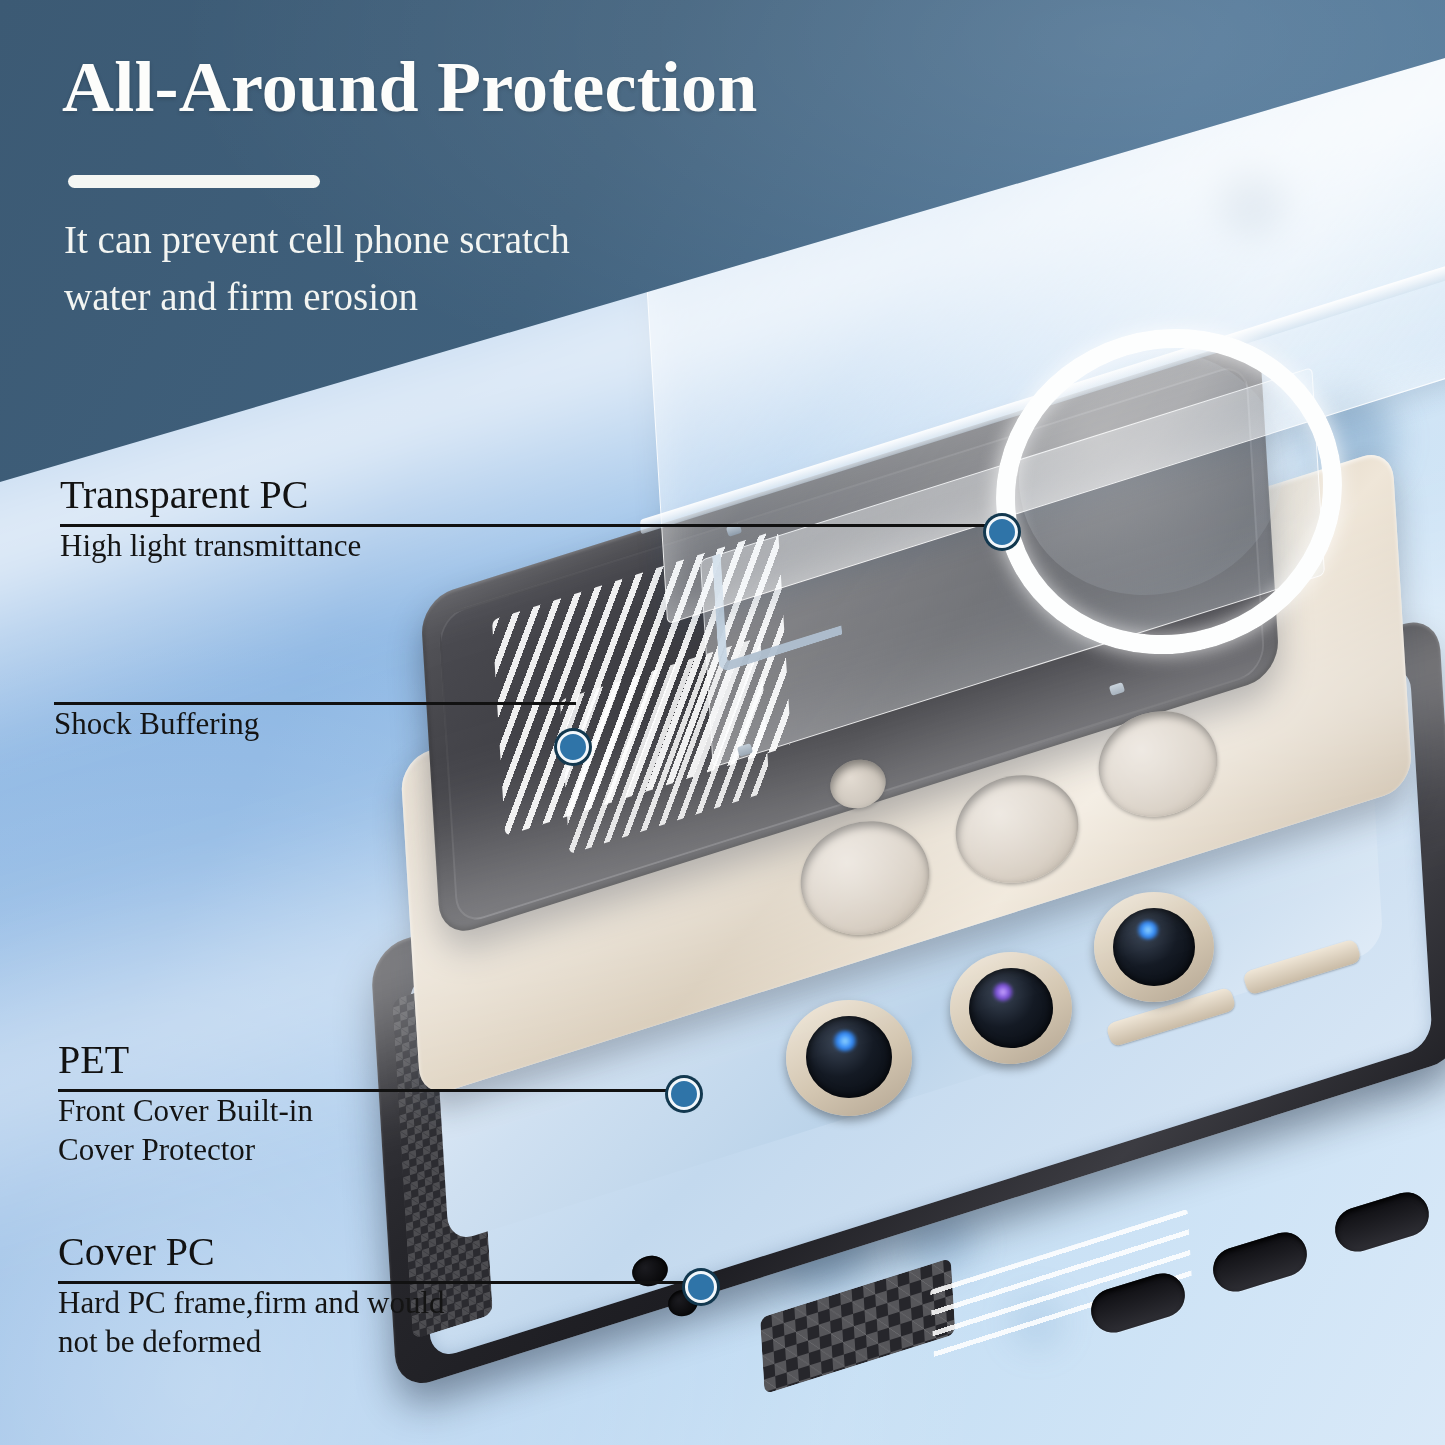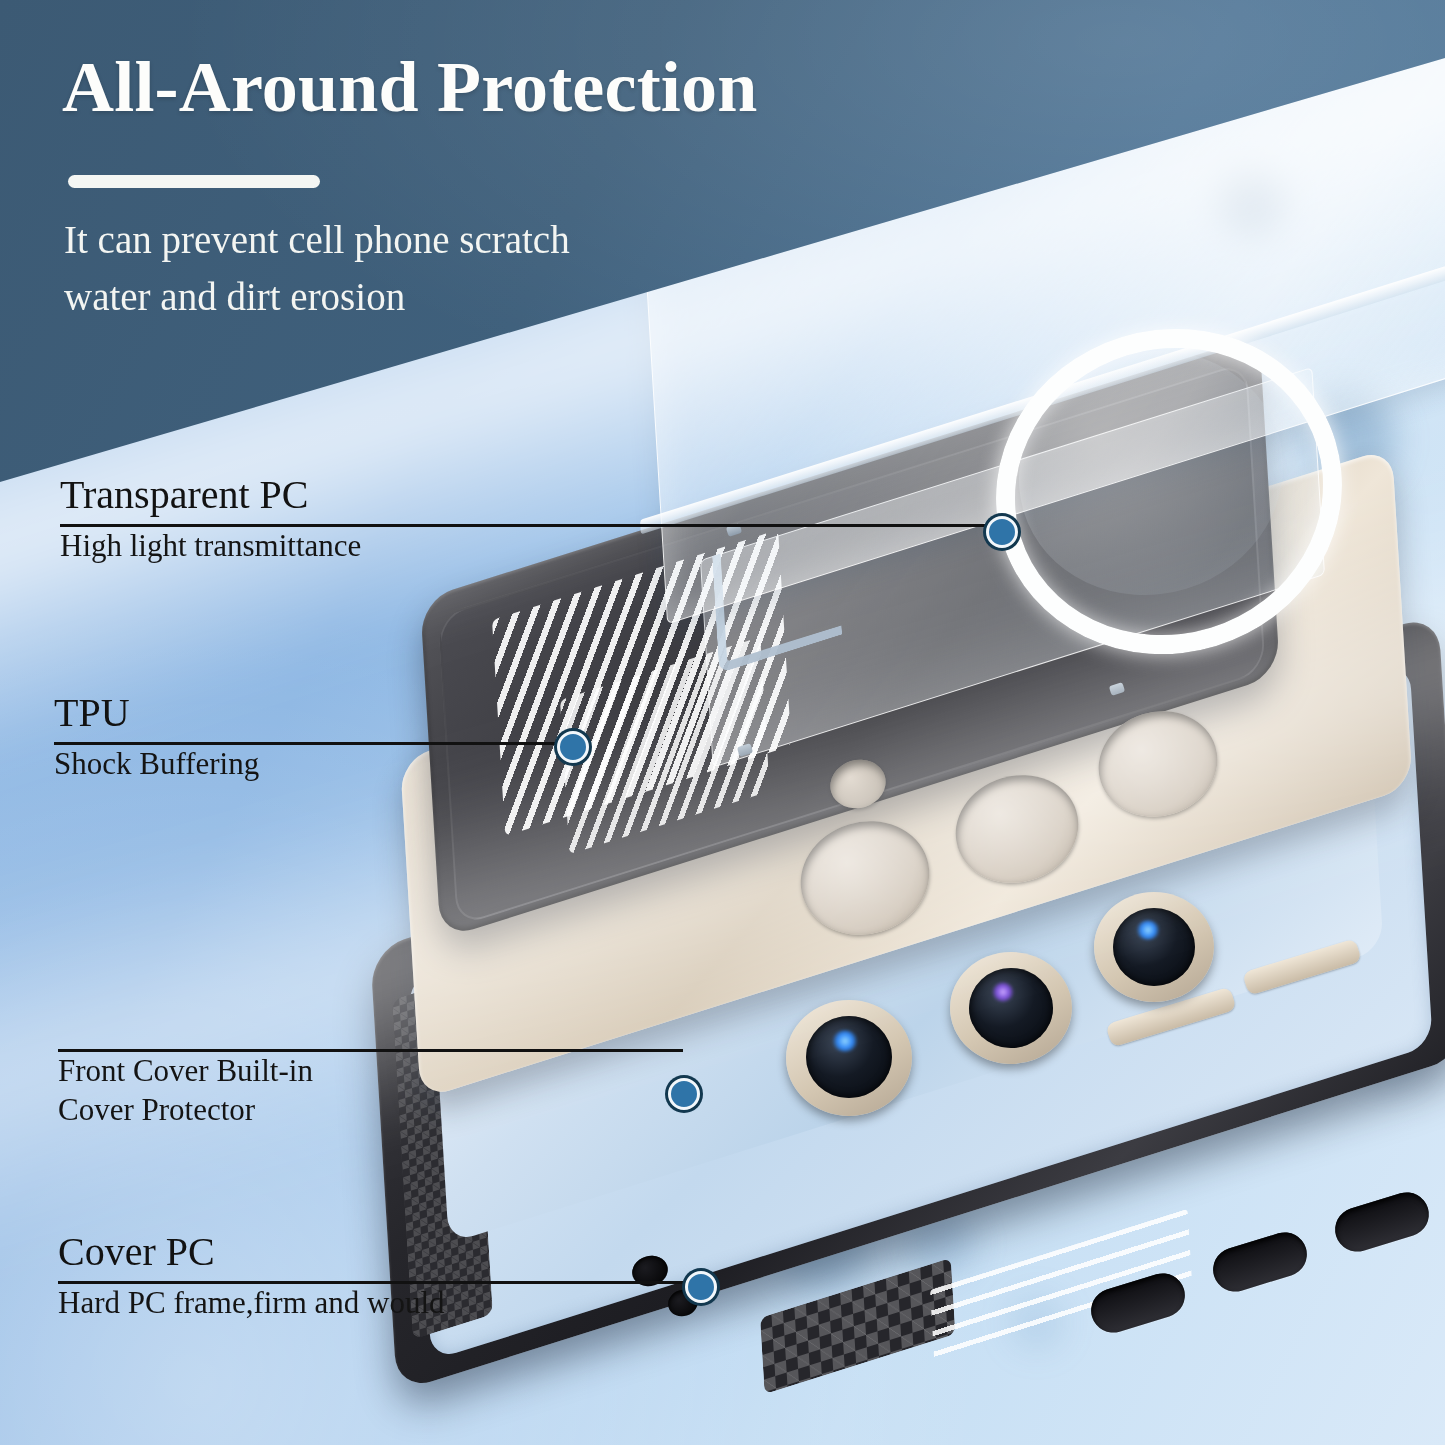--- a/index.html
+++ b/index.html
@@ -352,52 +352,53 @@
   </div>
 
   <div class="header-band">
     <div class="glow"></div>
   </div>
 
   <div class="title">All-Around Protection</div>
   <div class="title-rule"></div>
   <div class="subtitle">
     <span>It can prevent cell phone scratch</span>
-    <span>water and dirt erosion</span>
+    <span>water and firm erosion</span>
   </div>
 
   <div class="callout" style="left:60px;top:475px;width:952px;">
     <div class="c-title">Transparent PC</div>
     <div class="c-rule"></div>
     <div class="c-sub">
       <span>High light transmittance</span>
     </div>
   </div>
   <div class="marker" style="left:1002px;top:532px;"></div>
 
   <div class="callout" style="left:54px;top:693px;width:522px;">
-    <div class="c-title">TPU</div>
     <div class="c-rule"></div>
     <div class="c-sub">
       <span>Shock Buffering</span>
     </div>
   </div>
   <div class="marker" style="left:573px;top:747px;"></div>
 
   <div class="callout" style="left:58px;top:1040px;width:625px;">
+    <div class="c-title">PET</div>
     <div class="c-rule"></div>
     <div class="c-sub">
       <span>Front Cover Built-in</span>
       <span>Cover Protector</span>
     </div>
   </div>
   <div class="marker" style="left:684px;top:1094px;"></div>
 
   <div class="callout" style="left:58px;top:1232px;width:642px;">
     <div class="c-title">Cover PC</div>
     <div class="c-rule"></div>
     <div class="c-sub">
       <span>Hard PC frame,firm and would</span>
+      <span>not be deformed</span>
     </div>
   </div>
   <div class="marker" style="left:701px;top:1287px;"></div>
 
 </div>
 
 </body></html>

